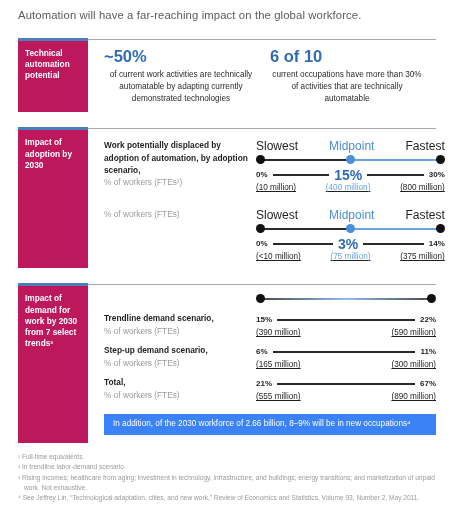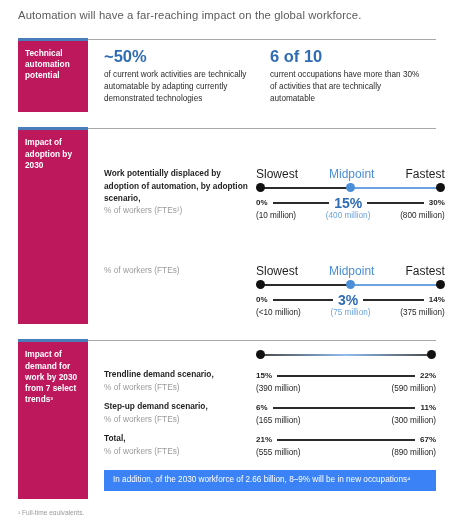--- a/index.html
+++ b/index.html
@@ -86,28 +86,28 @@
     color: #2f6cb5;
     font-weight: bold;
     font-size: 16.5px;
     line-height: 1.1;
     margin-bottom: 4px;
   }
   .stat-desc {
     font-size: 8.2px;
     line-height: 1.45;
     color: #2b2b2b;
+    text-align: center;
   }
 
   
   .scenario-row {
     display: flex;
     padding-top: 9px;
     padding-bottom: 7px;
-    margin-top: 28px;
   }
   .scenario-text {
     width: 152px;
     min-width: 152px;
     box-sizing: border-box;
     padding-right: 6px;
   }
   .scenario-title {
     font-size: 8.3px;
     font-weight: bold;
@@ -198,20 +198,21 @@
     background: #2b2b2b;
     margin: 0 5px;
   }
 
   .subvalues {
     display: flex;
     justify-content: space-between;
     font-size: 8.2px;
     color: #1f1f1f;
     margin-top: 1px;
+    text-decoration: underline;
   }
   .subvalues .mid { color: #6ba3e0; text-align: right; }
 
   
   .demand-headcaps {
     display: flex;
     justify-content: space-between;
     font-size: 8.2px;
     color: #1f1f1f;
   }

